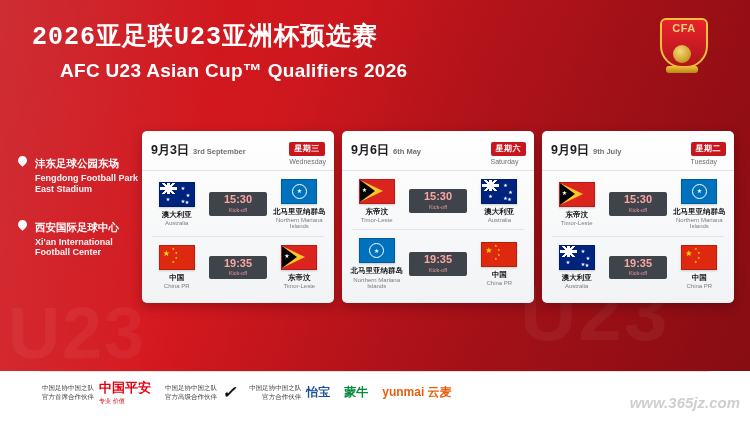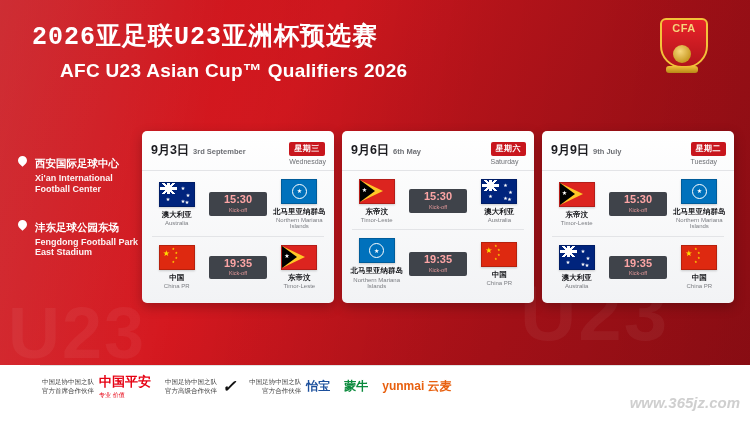--- a/index.html
+++ b/index.html
@@ -77,21 +77,21 @@
   .f-tl .tri-y{position:absolute;left:0;top:0;width:0;height:0;
     border-top:11.5px solid transparent;border-bottom:11.5px solid transparent;border-left:23px solid #ffc726;}
   .f-tl .tri-k{position:absolute;left:0;top:0;width:0;height:0;
     border-top:11.5px solid transparent;border-bottom:11.5px solid transparent;border-left:15px solid #000;}
   .f-tl .st{position:absolute;left:2px;top:7.5px;color:#fff;font-size:6px;line-height:1;}
   .f-mp{background:#0071bc;display:flex;align-items:center;justify-content:center;}
   .f-mp .star{position:relative;width:13px;height:13px;border-radius:50%;border:1.5px solid #fff;
     display:flex;align-items:center;justify-content:center;}
   .f-mp .star span{color:#fff;font-size:6px;line-height:1;}
   
-  .sponsors{position:absolute;left:0;bottom:0;width:750px;height:56px;background:#ffffff;}
+  .sponsors{position:absolute;left:0;bottom:0;width:750px;height:50px;background:#ffffff;}
   .sp-line{position:absolute;left:40px;right:40px;top:0;height:1px;background:#e2e2e2;}
   .sp-row{position:absolute;left:42px;right:20px;top:8px;display:flex;align-items:center;gap:14px;}
   .sp{display:flex;align-items:center;gap:5px;}
   .sp-tier{font-size:6.5px;color:#3b3b3b;line-height:1.35;text-align:right;white-space:nowrap;}
   .sp-name{font-weight:700;font-size:13px;color:#e60012;white-space:nowrap;}
   .sp-sub{font-size:6px;color:#e60012;}
   .nike{font-size:17px;font-weight:700;color:#111;font-style:italic;letter-spacing:-1px;}
   .sp-green{color:#0a8a3c;font-weight:700;font-size:12px;}
   .sp-blue{color:#1b4f9c;font-weight:700;font-size:12px;}
   .sp-orange{color:#e8600f;font-weight:700;font-size:12px;}
@@ -115,29 +115,29 @@
       <span class="cfa-text">CFA</span>
     </div>
     <div class="cfa-star"></div>
     <div class="cfa-base"></div>
   </div>
 
   <div class="venues">
     <div class="venue">
       <span class="pin"></span>
       <span>
-        <span class="venue-cn">西安国际足球中心</span>
-        <div class="venue-en">Xi'an International Football Center</div>
+        <span class="venue-cn">沣东足球公园东场</span>
+        <div class="venue-en">Fengdong Football Park East Stadium</div>
       </span>
     </div>
     <div class="venue">
       <span class="pin"></span>
       <span>
-        <span class="venue-cn">沣东足球公园东场</span>
-        <div class="venue-en">Fengdong Football Park East Stadium</div>
+        <span class="venue-cn">西安国际足球中心</span>
+        <div class="venue-en">Xi'an International Football Center</div>
       </span>
     </div>
   </div>
 
   <div class="cards">
 
     <div class="card">
       <div class="card-head">
         <div class="date-block">
           <span class="date-cn">9月3日</span>

